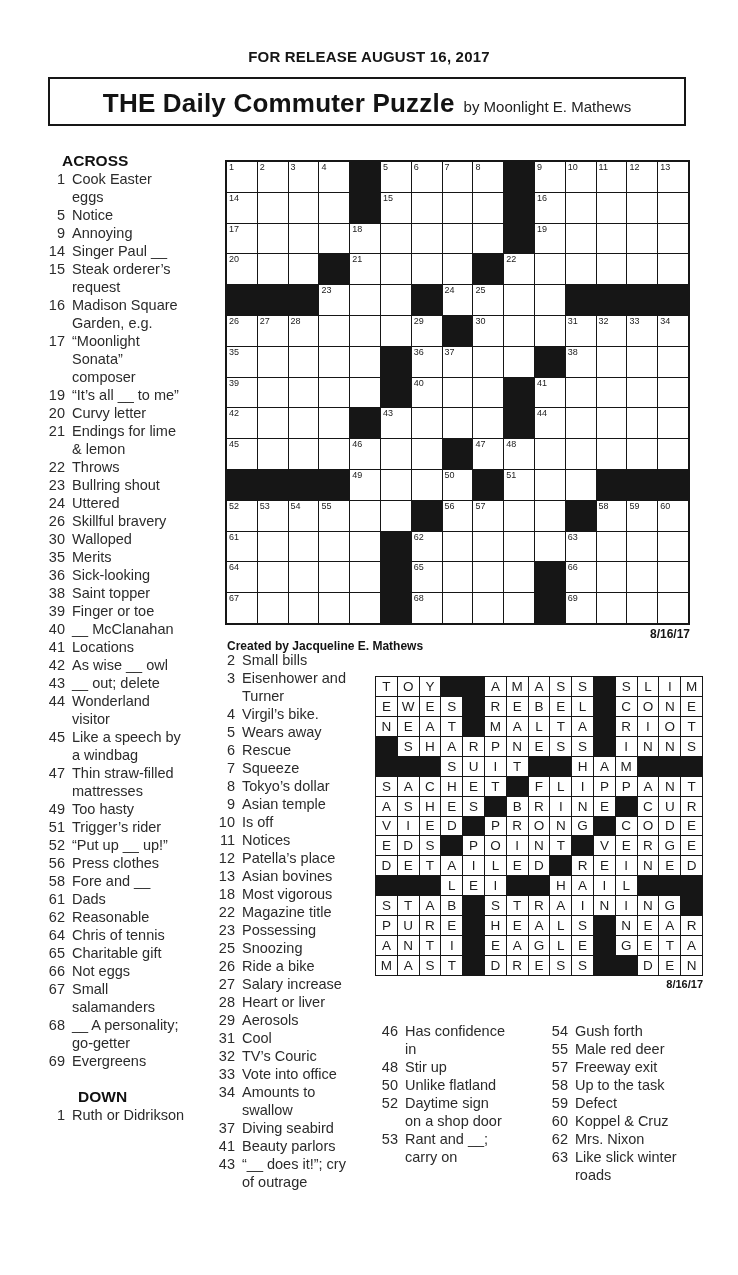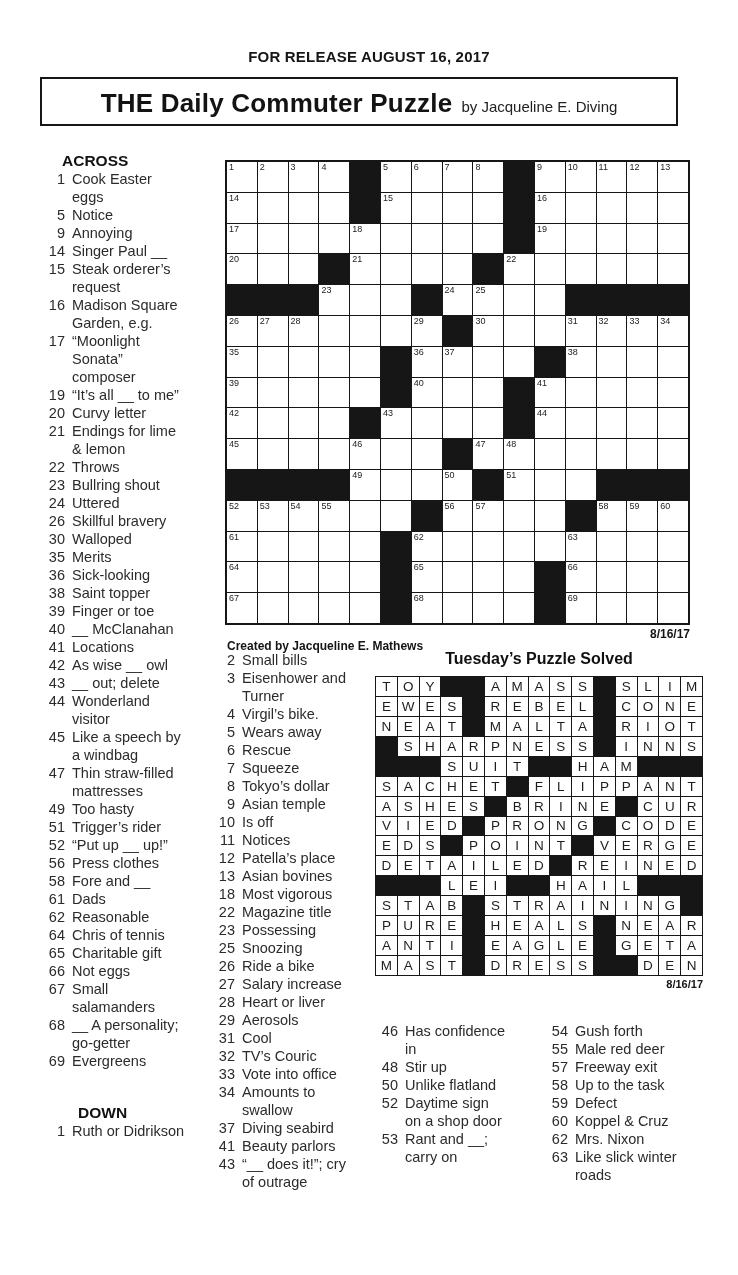--- a/index.html
+++ b/index.html
@@ -6,37 +6,37 @@
   #page{
     position:relative;width:706px;height:1275px;background:#ffffff;
     font-family:"Liberation Sans",sans-serif;color:#1a1a1a;overflow:hidden;
   }
   
   #release-line{
     position:absolute;top:48px;left:0;width:738px;text-align:center;
     font-size:15px;font-weight:bold;letter-spacing:.2px;color:#161616;
   }
   #title-box{
-    position:absolute;top:77px;left:40px;width:638px;height:49px;
+    position:absolute;top:77px;left:48px;width:638px;height:49px;
     border:2px solid #161616;display:flex;align-items:baseline;justify-content:center;gap:9px;
     box-sizing:border-box;padding-top:9px;
   }
   #title-box .main-title{font-size:26px;font-weight:bold;color:#131313;letter-spacing:.2px;}
   #title-box .byline{font-size:15px;color:#222;}
   
   .clue-col{position:absolute;font-size:14.5px;line-height:18px;color:#2b2b2b;}
   .clue-heading{font-weight:bold;color:#111;font-size:15.5px;}
   .clue{display:flex;}
   .cnum{flex:none;text-align:right;padding-right:7px;color:#2b2b2b;}
   .ctext{flex:none;}
   #col1{top:152px;left:35px;}
   #col1 .cnum{width:30px;}
   #col1 .ctext{width:112px;}
   #col1 .clue-heading{margin-left:27px;}
-  #col1 #down-heading{margin-top:34px;margin-left:43px;}
+  #col1 #down-heading{margin-top:18px;margin-left:43px;}
   #col2{top:651px;left:205px;}
   #col2 .cnum{width:30px;}
   #col2 .ctext{width:112px;}
   #col3{top:1022px;left:368px;}
   #col3 .cnum{width:30px;}
   #col3 .ctext{width:100px;}
   #col4{top:1022px;left:538px;}
   #col4 .cnum{width:30px;}
   #col4 .ctext{width:112px;}
   
@@ -83,21 +83,21 @@
 </style>
 </head>
 <body>
 
 <div id="page">
 
   <div id="release-line">FOR RELEASE AUGUST 16, 2017</div>
 
   <div id="title-box">
     <span class="main-title">THE Daily Commuter Puzzle</span>
-    <span class="byline">by Jacqueline E. Diving</span>
+    <span class="byline">by Moonlight E. Mathews</span>
   </div>
 
   <div id="col1" class="clue-col">
     <div class="clue-heading">ACROSS</div>
     <div>
         <div class="clue">
           <span class="cnum">1</span>
           <span class="ctext">Cook Easter eggs</span>
         </div>
         <div class="clue">
@@ -736,21 +736,20 @@
       <div class="pcell">
         <span class="num">69</span>
       </div>
       <div class="pcell"></div>
       <div class="pcell"></div>
       <div class="pcell"></div>
     </div>
   <div id="grid-credit">Created by Jacqueline E. Mathews</div>
   <div id="grid-date">8/16/17</div>
 
-  <div id="solved-title">Tuesday’s Puzzle Solved</div>
   <div id="solved-grid">
       <div class="scell">T</div>
       <div class="scell">O</div>
       <div class="scell">Y</div>
       <div class="scell black"></div>
       <div class="scell black"></div>
       <div class="scell">A</div>
       <div class="scell">M</div>
       <div class="scell">A</div>
       <div class="scell">S</div>

